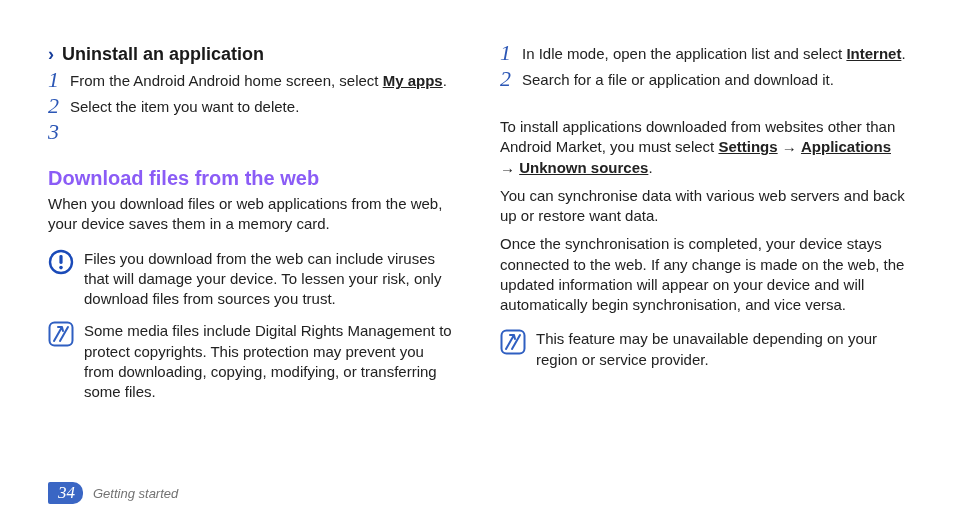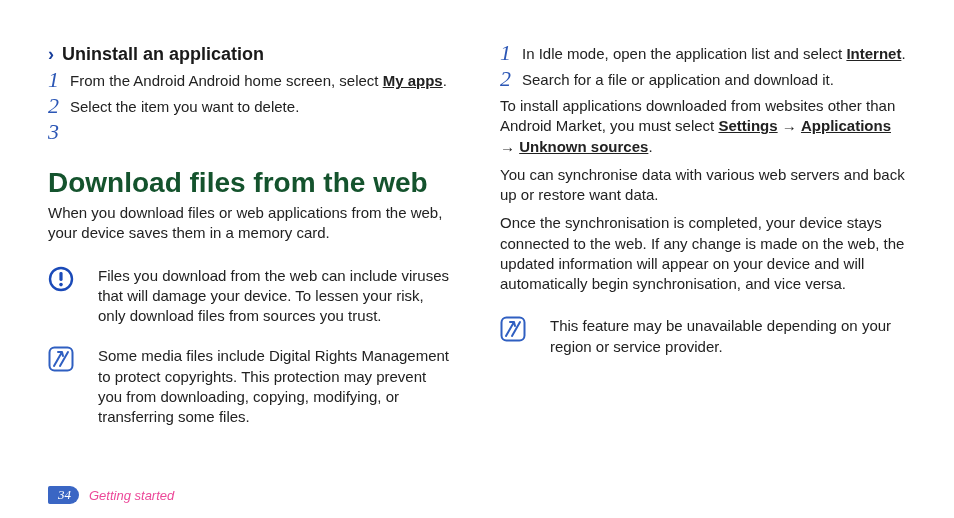--- a/index.html
+++ b/index.html
@@ -52,35 +52,35 @@
     width: 22px;
     flex-shrink: 0;
     text-align: left;
     line-height: 1;
     position: relative;
     top: -2px;
   }
   .li-body { flex: 1; }
   .b { font-weight: 700; text-decoration: underline; }
   h2.section {
-    color: #14532d;
-    font-size: 28px;
+    color: #8b5cf6;
+    font-size: 20px;
     font-weight: 700;
     margin-top: 18px;
     margin-bottom: 4px;
   }
   p.body {
     line-height: 1.35;
     margin-bottom: 8px;
   }
   .note {
     display: flex;
     align-items: flex-start;
-    gap: 24px;
-    margin-top: 14px;
+    gap: 10px;
+    margin-top: 6px;
     margin-bottom: 6px;
   }
   .note .icon {
     width: 26px;
     height: 26px;
     flex-shrink: 0;
   }
   .note .txt { flex: 1; line-height: 1.35; }
   .footer {
     position: absolute;
@@ -92,25 +92,25 @@
     font-size: 13px;
   }
   .pagebadge {
     background: #3a66c4;
     color: #fff;
     font-style: italic;
     font-weight: 500;
     font-family: Georgia, serif;
     padding: 1px 8px 1px 10px;
     border-radius: 2px 10px 10px 2px;
-    font-size: 13px;
+    font-size: 17px;
   }
   .footer-label {
     font-style: italic;
-    color: #ec4899;
+    color: #737373;
   }
 </style>
 </head>
 <body>
 
 <div class="columns">
 
   <div class="col">
 
     <div class="subhead">
@@ -170,21 +170,21 @@
         <span class="li-body">
           <span>In Idle mode, open the application list and select </span><span class="b">Internet</span><span>.</span>
         </span>
       </li>
       <li>
         <span class="num">2</span>
         <span class="li-body">Search for a file or application and download it.</span>
       </li>
     </ol>
 
-    <p class="body" style="margin-top:0">
+    <p class="body" style="margin-top:21px">
       <span>To install applications downloaded from websites other than Android Market, you must select </span><span class="b">Settings</span><span> → </span><span class="b">Applications</span><span> → </span><span class="b">Unknown sources</span><span>.</span>
     </p>
 
     <p class="body">You can synchronise data with various web servers and back up or restore want data.</p>
     <p class="body">Once the synchronisation is completed, your device stays connected to the web. If any change is made on the web, the updated information will appear on your device and will automatically begin synchronisation, and vice versa.</p>
 
     <div class="note">
       <span class="icon">
         <svg viewBox="0 0 26 26" width="26" height="26">
           <rect x="1.5" y="1.5" width="23" height="23" rx="5" fill="none" stroke="#2f5fc1" stroke-width="2"></rect>

